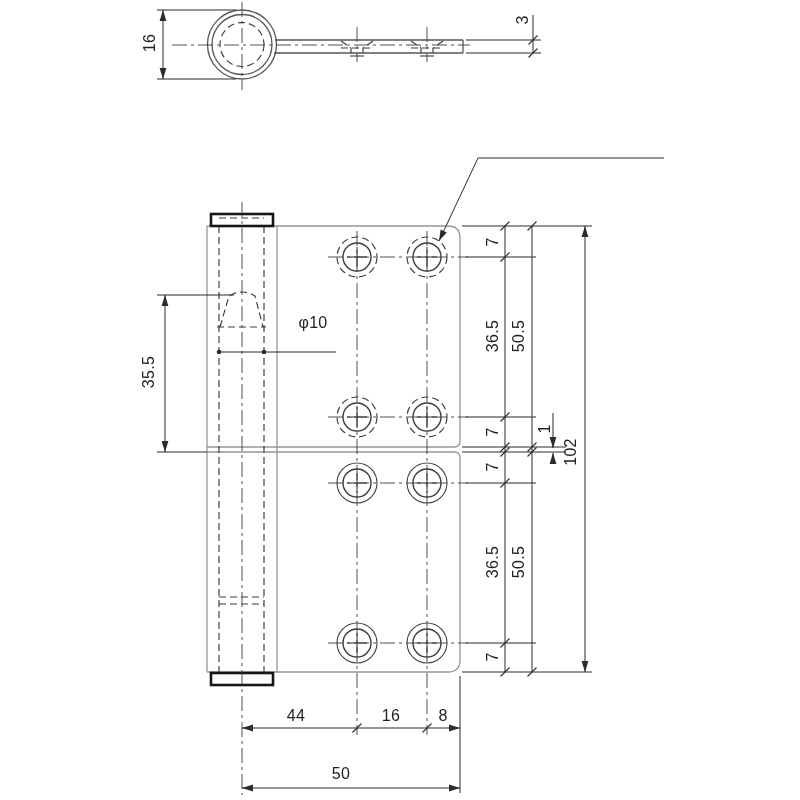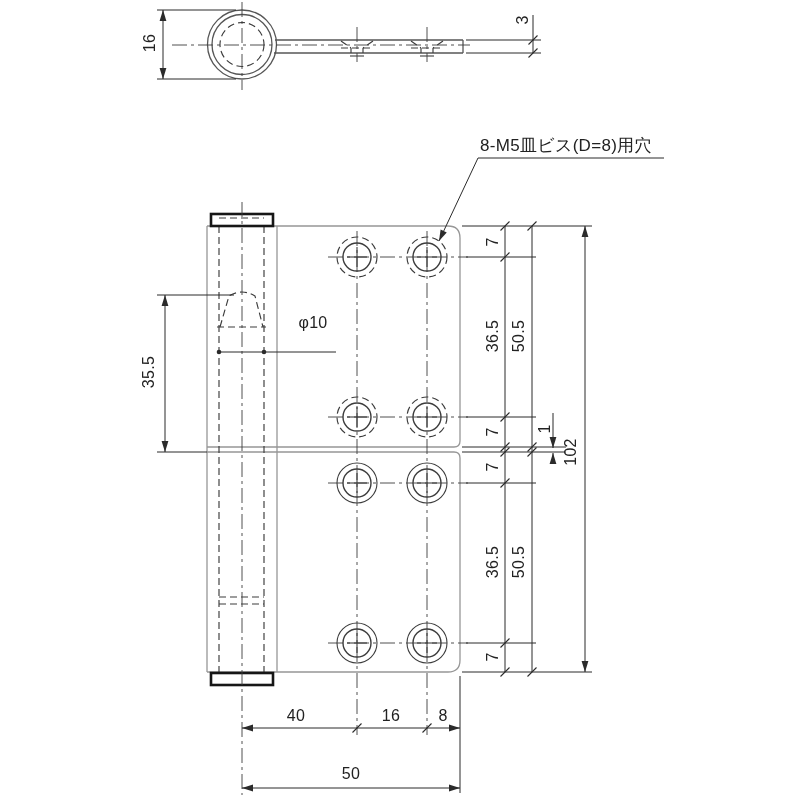--- a/index.html
+++ b/index.html
@@ -176,34 +176,33 @@
     <use href="#tick" transform="translate(357,728)"></use>
         <use href="#tick" transform="translate(427,728)"></use>
     <line class="dim" x1="242" y1="788" x2="460" y2="788"></line>
     <use href="#arrow" transform="translate(242,788)"></use>
     <use href="#arrow" transform="translate(460,788) rotate(180)"></use>
   </g>
 </svg>
 
 <span class="lbl rot" style="left:150px;top:43px">16</span>
 <span class="lbl rot" style="left:523px;top:20px">3</span>
-<span class="lbl note" style="left:480px;top:145px">8-M5皿ビス(D=8)用穴</span>
 <span class="lbl rot" style="left:149px;top:372px">35.5</span>
 <span class="lbl" style="left:313px;top:323px">φ10</span>
 
 <span class="lbl rot" style="left:493px;top:242px">7</span>
 <span class="lbl rot" style="left:493px;top:336px">36.5</span>
 <span class="lbl rot" style="left:493px;top:432px">7</span>
 <span class="lbl rot" style="left:493px;top:467px">7</span>
 <span class="lbl rot" style="left:493px;top:562px">36.5</span>
 <span class="lbl rot" style="left:493px;top:657px">7</span>
 
 <span class="lbl rot" style="left:519px;top:336px">50.5</span>
 <span class="lbl rot" style="left:519px;top:562px">50.5</span>
 <span class="lbl rot" style="left:545px;top:429px">1</span>
 <span class="lbl rot" style="left:571px;top:452px">102</span>
 
-<span class="lbl" style="left:296px;top:716px">40</span>
+<span class="lbl" style="left:296px;top:716px">44</span>
 <span class="lbl" style="left:391px;top:716px">16</span>
 <span class="lbl" style="left:443px;top:716px">8</span>
-<span class="lbl" style="left:351px;top:774px">50</span>
+<span class="lbl" style="left:341px;top:774px">50</span>
 
 </div>
 
 </body></html>

